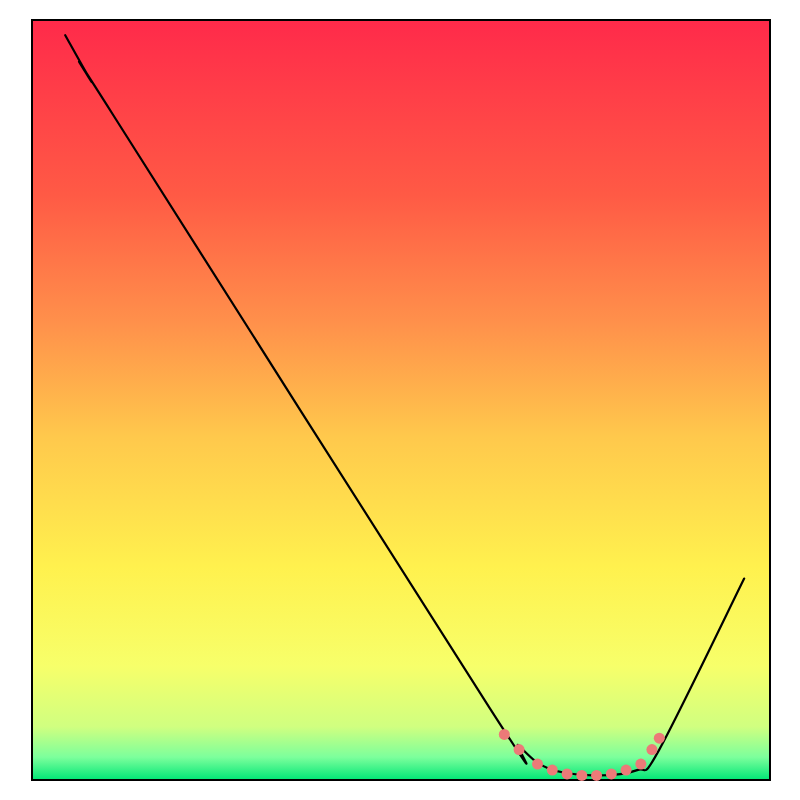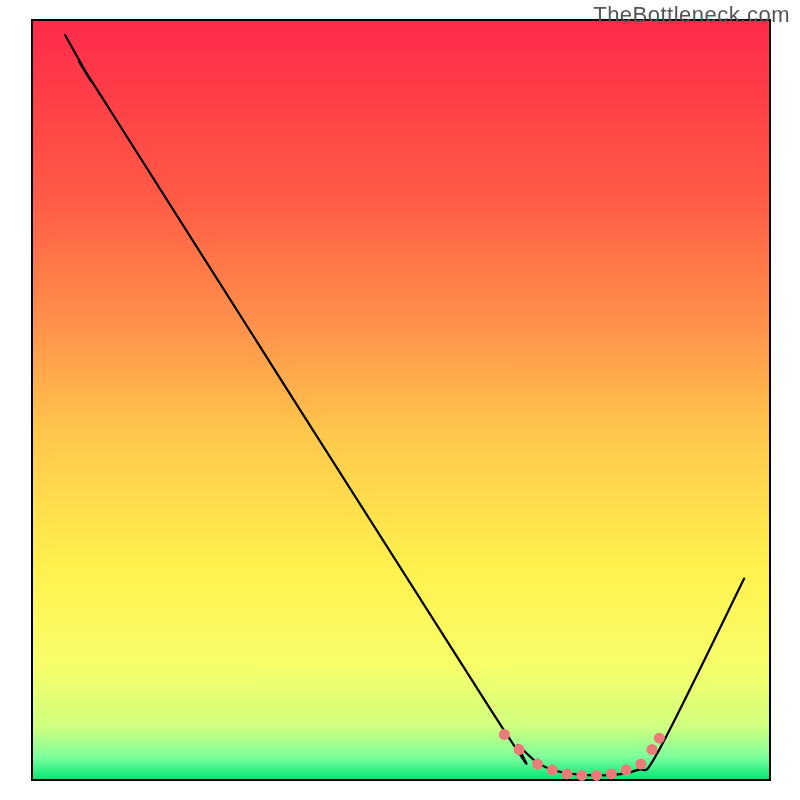--- a/index.html
+++ b/index.html
@@ -63,14 +63,13 @@
         <circle cx="581.81" cy="775.44" r="5.5" fill="#ec7a78"></circle>
         <circle cx="596.57" cy="775.44" r="5.5" fill="#ec7a78"></circle>
         <circle cx="611.33" cy="773.92" r="5.5" fill="#ec7a78"></circle>
         <circle cx="626.09" cy="770.12" r="5.5" fill="#ec7a78"></circle>
         <circle cx="640.85" cy="764.04" r="5.5" fill="#ec7a78"></circle>
         <circle cx="651.92" cy="749.6" r="5.5" fill="#ec7a78"></circle>
         <circle cx="659.3" cy="738.2" r="5.5" fill="#ec7a78"></circle>
       </g>
   </svg>
 
-  <div class="watermark">TheBottleneck.com</div>
 </div>
 
 </body></html>

